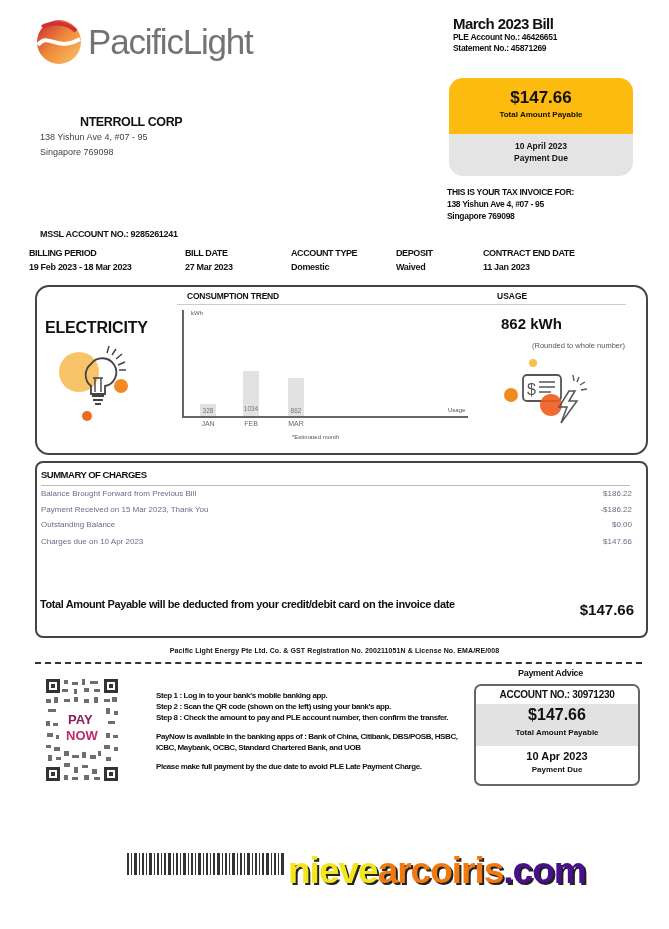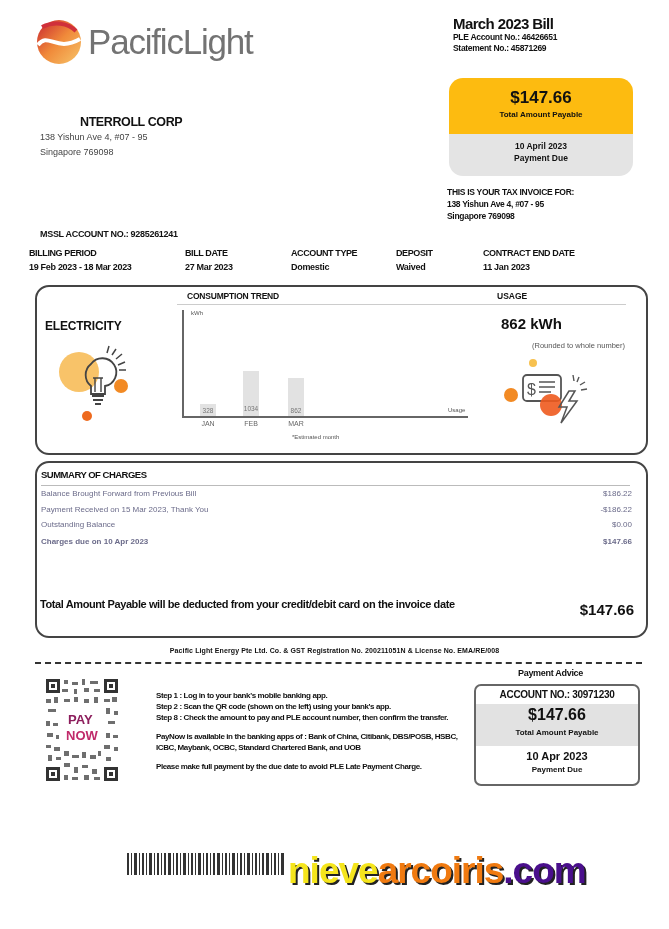--- a/index.html
+++ b/index.html
@@ -34,37 +34,37 @@
   .meter-no { left: 40px; top: 229px; font-size: 9px; font-weight: bold; letter-spacing: -0.3px; }
   .info-row { top: 248px; }
   .info-col .lbl { font-size: 9px; font-weight: bold; letter-spacing: -0.4px; }
   .info-col .val { font-size: 9px; font-weight: bold; margin-top: 4px; letter-spacing: -0.3px; }
 
   
   .consump { left: 35px; top: 285px; width: 613px; height: 170px; border: 2px solid #444; border-radius: 14px; }
   .consump .hdr-line { position: absolute; left: 140px; right: 20px; top: 17px; border-top: 1px solid #ccc; }
   .consump .trend-title { position: absolute; left: 150px; top: 4px; font-size: 8.5px; font-weight: bold; letter-spacing: -0.2px; }
   .consump .usage-title { position: absolute; left: 460px; top: 4px; font-size: 8.5px; font-weight: bold; }
-  .consump .elec-title { position: absolute; left: 8px; top: 32px; font-size: 12px; font-weight: bold; letter-spacing: -0.2px; }
+  .consump .elec-title { position: absolute; left: 8px; top: 32px; font-size: 16px; font-weight: bold; letter-spacing: -0.2px; }
   .consump .bulb { position: absolute; left: 14px; top: 55px; width: 90px; height: 90px; }
   .chart { position: absolute; left: 145px; top: 23px; width: 290px; height: 130px; }
   .chart .yaxis { position: absolute; left: 0; top: 0; height: 106px; border-left: 2px solid #666; }
   .chart .xaxis { position: absolute; left: 0; top: 106px; width: 286px; border-top: 2px solid #666; }
   .chart .unit { position: absolute; left: 9px; top: 0; font-size: 6px; color: #555; }
   .chart .bar { position: absolute; background: #e2e2e2; width: 16px; }
   .chart .bar-val { position: absolute; font-size: 6.5px; color: #777; width: 30px; text-align: center; }
   .chart .bar-cat { position: absolute; font-size: 7px; color: #666; width: 30px; text-align: center; }
   .chart .legend { position: absolute; left: 266px; top: 97px; font-size: 6px; color: #555; }
   .chart .note { position: absolute; left: 110px; top: 124px; font-size: 6px; color: #555; }
   .consump .usage-val { position: absolute; left: 464px; top: 28px; font-size: 15px; font-weight: bold; }
   .consump .usage-note { position: absolute; left: 459px; top: 54px; font-size: 7.5px; color: #555; margin-left: 36px; }
   .consump .usage-icon { position: absolute; left: 462px; top: 68px; width: 100px; height: 75px; }
 
   
-  .summary { left: 35px; top: 461px; width: 613px; height: 177px; border: 2px solid #444; border-radius: 14px; }
+  .summary { left: 35px; top: 461px; width: 613px; height: 177px; border: 2px solid #444; border-radius: 8px; }
   .summary .s-title { position: absolute; left: 4px; top: 6px; font-size: 9.5px; font-weight: bold; letter-spacing: -0.5px; }
   .summary .s-line { position: absolute; left: 4px; right: 16px; top: 22px; border-top: 1px solid #bbb; }
   .summary .s-row { position: absolute; left: 4px; right: 14px; height: 16px; display: flex; justify-content: space-between; font-size: 8px; color: #6b6b8a; }
   .summary .total-text { position: absolute; left: 3px; top: 134px; width: 450px; font-size: 11px; font-weight: bold; line-height: 15px; letter-spacing: -0.4px; }
   .summary .total-amt { position: absolute; right: 12px; top: 138px; font-size: 15px; font-weight: bold; }
 
   .reg { left: 0; width: 669px; top: 647px; text-align: center; font-size: 7px; font-weight: bold; letter-spacing: 0.1px; }
   .dash { left: 35px; top: 662px; width: 607px; border-top: 2px dashed #333; }
 
   
@@ -220,21 +220,21 @@
     <span>$186.22</span>
   </div>
   <div class="s-row" style="top:42px;">
     <span>Payment Received on 15 Mar 2023, Thank You</span>
     <span>-$186.22</span>
   </div>
   <div class="s-row" style="top:57px;">
     <span>Outstanding Balance</span>
     <span>$0.00</span>
   </div>
-  <div class="s-row" style="top:74px;font-weight:bold;">
+  <div class="s-row" style="top:74px;">
     <span>Charges due on 10 Apr 2023</span>
     <span>$147.66</span>
   </div>
 
   <div class="total-text">Total Amount Payable will be deducted from your credit/debit card on the invoice date</div>
   <div class="total-amt">$147.66</div>
 </div>
 
 <div class="abs reg">Pacific Light Energy Pte Ltd. Co. &amp; GST Registration No. 200211051N &amp; License No. EMA/RE/008</div>
 <div class="abs dash"></div>

